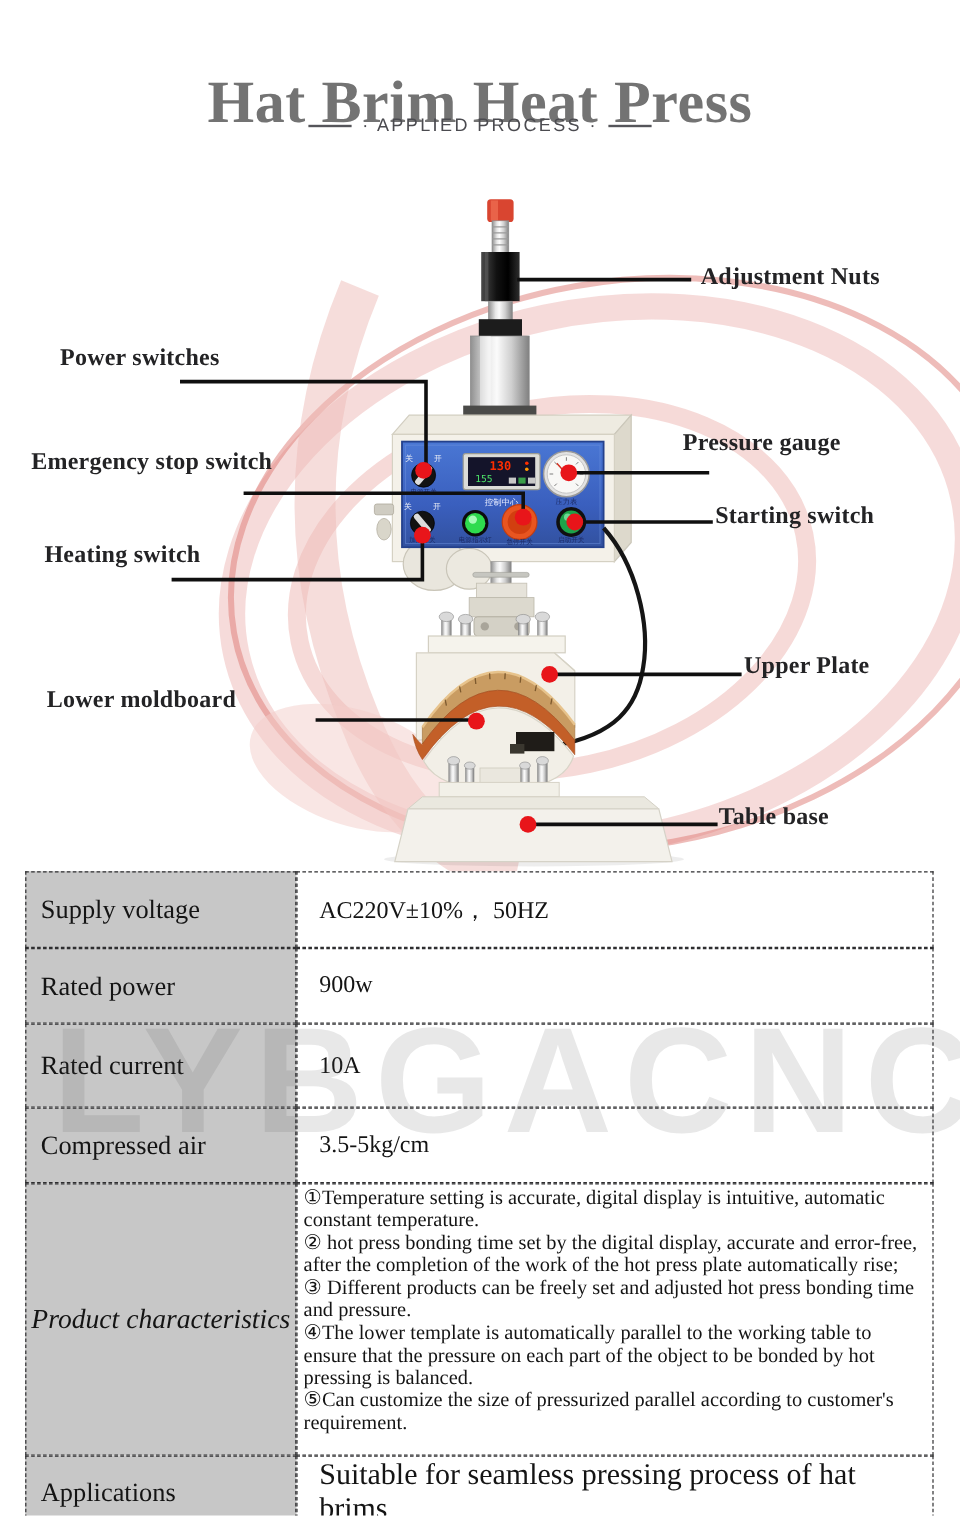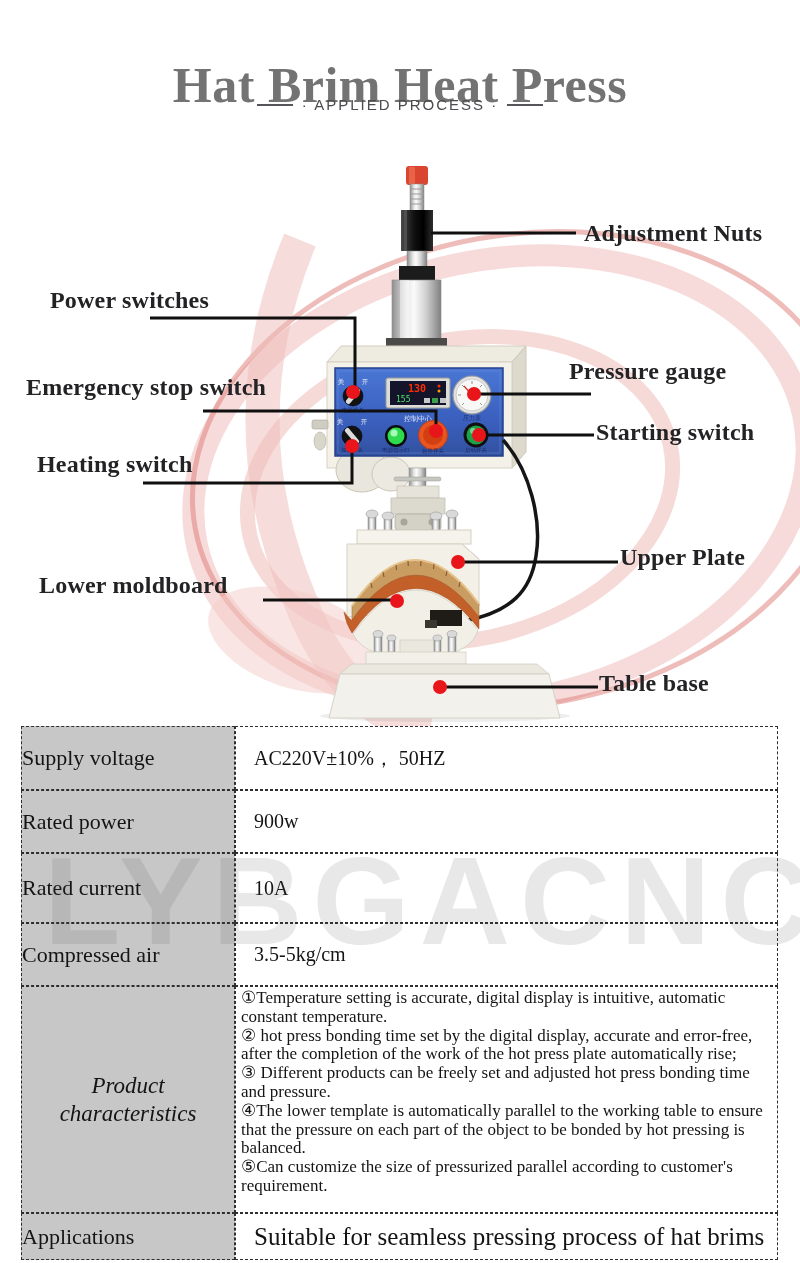--- a/index.html
+++ b/index.html
@@ -16,37 +16,37 @@
   .subtitle{
     position:absolute;top:96px;left:0;width:800px;
     display:flex;align-items:center;justify-content:center;gap:9px;
     color:#4b4b50;font-family:"Liberation Sans","DejaVu Sans",sans-serif;
     font-size:15px;font-weight:500;letter-spacing:2px;
   }
   .subtitle .dash{width:36px;height:2px;background:#55555a;}
   .figure{position:absolute;top:130px;left:0;width:800px;height:596px;}
   .figure svg{position:absolute;inset:0;}
   .callout-label{
-    position:absolute;color:#232325;font-size:24px;font-weight:600;
+    position:absolute;color:#232325;font-size:20px;font-weight:600;
     letter-spacing:.2px;white-space:nowrap;line-height:1.1;
     font-family:"Liberation Serif","DejaVu Serif",serif;
   }
   table.spec{
     position:absolute;left:21px;top:726px;width:757px;
     border-collapse:separate;border-spacing:0;table-layout:fixed;
     z-index:1;
   }
   table.spec td{
     border:1.6px dashed #2e2e30;
     font-family:"Liberation Serif","DejaVu Serif",serif;
     color:#141414;vertical-align:middle;
   }
   td.lbl{
     width:208px;background:#c7c7c7;font-size:22px;
-    padding:2px 4px 2px 0;
+    padding:2px 4px 2px 12px;
   }
   td.lbl.center{text-align:center;padding:2px 4px;font-size:23px;line-height:1.2;font-style:italic;}
   td.val{font-size:20px;padding:2px 4px 2px 18px;background:transparent;}
   td.val.small{font-size:17px;line-height:18.8px;padding:2px 4px 2px 5px;vertical-align:top;}
   td.val.apps{font-size:25px;}
   .char-item{margin:0;}
   .big-watermark{
     position:absolute;top:838px;left:44px;z-index:2;pointer-events:none;
     font-family:"Liberation Sans","DejaVu Sans",sans-serif;
     font-size:125px;font-weight:700;letter-spacing:10px;line-height:1;

